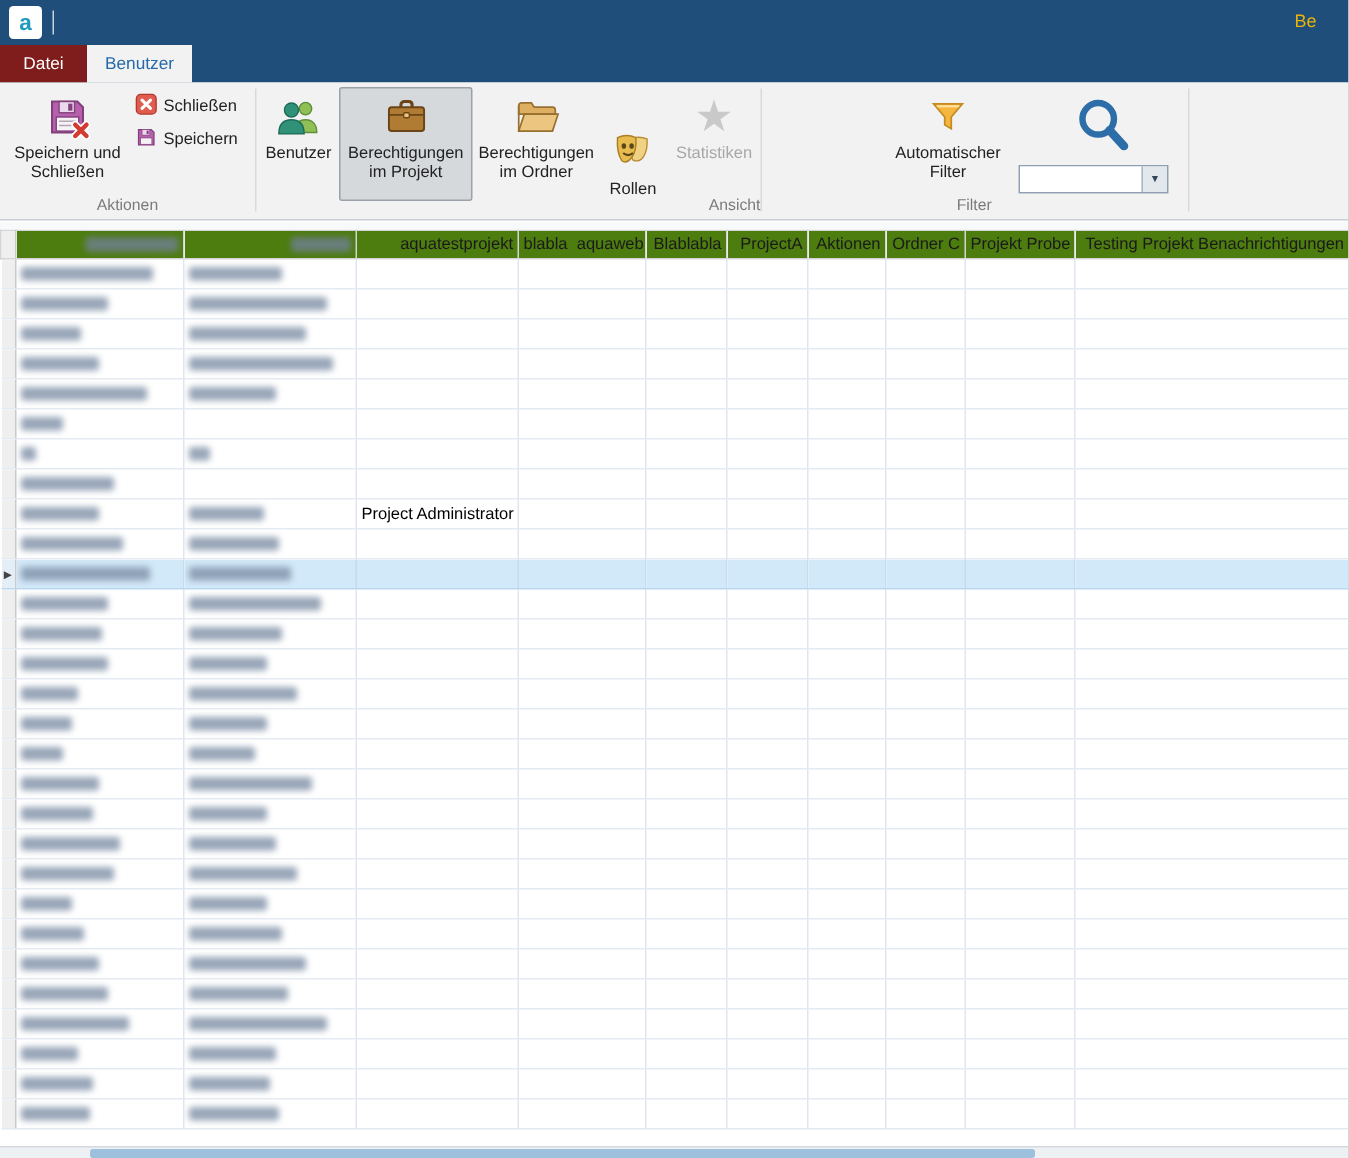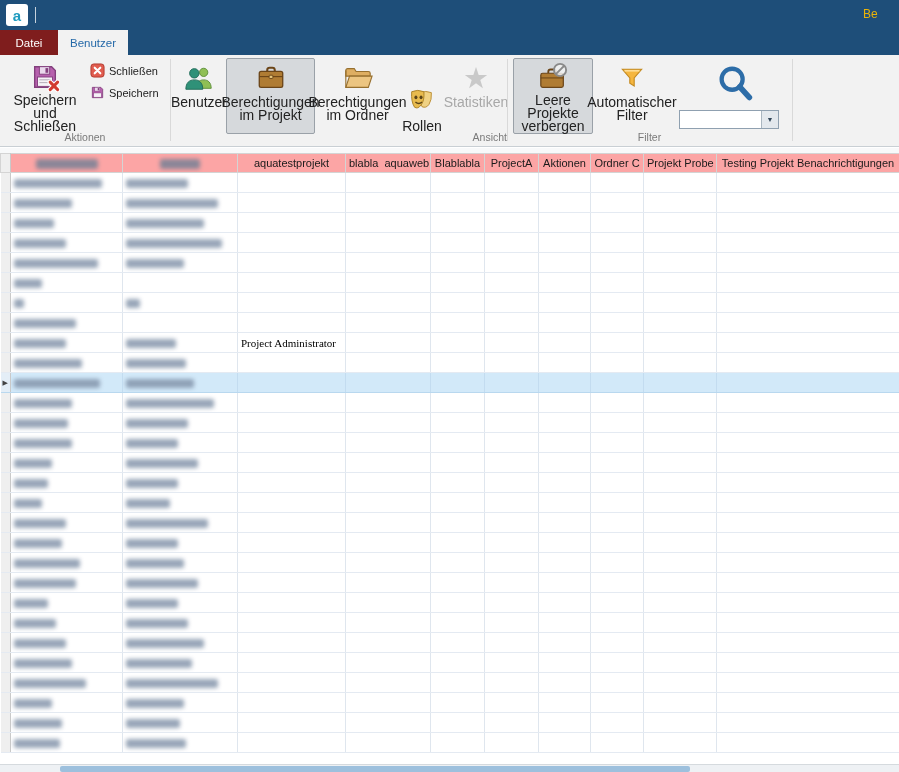--- a/index.html
+++ b/index.html
@@ -25,52 +25,52 @@
 
   
   .ribbon { position:absolute; left:0; top:55px; width:899px; height:92px; background:#f2f2f2;
             border-bottom:1px solid #c9cfd4; }
   .rsep { position:absolute; top:4px; width:1px; height:82px; background:#d9d9d9; }
   .rgroup-label { position:absolute; bottom:1px; height:14px; text-align:center;
                   font-size:10.5px; color:#7a7a7a; }
   .rbtn { position:absolute; top:3px; height:76px; border:1px solid transparent; border-radius:2px;
           display:flex; flex-direction:column; align-items:center; cursor:default; }
   .rbtn .ricon { margin-top:3px; height:32px; display:flex; align-items:center; justify-content:center; }
-  .rbtn .rlabel { margin-top:2px; font-size:14px; line-height:13px; text-align:center; color:#222; }
+  .rbtn .rlabel { margin-top:2px; font-size:11px; line-height:13px; text-align:center; color:#222; }
   .rbtn.pressed { background:#d6d9dc; border:1px solid #9aa1a8; }
   .rbtn.disabled .rlabel { color:#a8a8a8; }
   .sbtn { position:absolute; height:18px; display:flex; align-items:center; gap:4px;
           padding:0 3px; border:1px solid transparent; border-radius:2px; cursor:default; }
   .sbtn .slabel { font-size:11px; color:#222; }
   .searchbox { position:absolute; left:679px; top:55px; width:100px; height:19px;
                border:1px solid #8fa0b0; background:#fff; display:flex; }
   .searchbox input { flex:1; border:0; outline:0; font:11px "Liberation Sans", sans-serif; padding:0 3px; min-width:0; }
   .combo-arrow { width:17px; background:#e3e8ed; border-left:1px solid #aab6c0; color:#33475a;
                  font-size:7px; display:flex; align-items:center; justify-content:center; cursor:default; }
   .search-big { position:absolute; left:703px; top:4px; width:64px; height:50px;
                 display:flex; align-items:center; justify-content:center; }
   .star-glyph { font-size:29px; line-height:30px; color:#c9c9c9; }
 
   
   .gapstrip { position:absolute; left:0; top:148px; width:899px; height:5px; background:#f8f9fa; }
   .gridwrap { position:absolute; left:0; top:153px; width:899px; height:611px; overflow:hidden; background:#fff; }
   table.grid { border-collapse:collapse; table-layout:fixed; width:899px; }
-  table.grid th { height:19px; background:#fca5a5; border:1px solid #d4d4d4; font-weight:normal;
-                  font-size:11px; text-align:center; padding:0 3px; white-space:pre; overflow:hidden; }
+  table.grid th { height:19px; background:#4d7c0f; border:1px solid #d4d4d4; font-weight:normal;
+                  font-size:11px; text-align:right; padding:0 3px; white-space:pre; overflow:hidden; }
   table.grid th.ind, table.grid td.ind { background:#efefef; border-right:1px solid #c9c9c9; padding:0;
                   text-align:center; }
   table.grid td { height:20px; border-right:1px solid #dfe6ee; border-bottom:1px solid #e4eaf2;
                   padding:0 3px; overflow:hidden; white-space:nowrap; }
   table.grid td.ind { font-size:7px; color:#444; }
   tr.sel td { background:#d2e9f9; border-bottom-color:#b9d8ef; border-right-color:#c3dcf0; }
   tr.sel td.ind { background:#e4eef7; }
   .blur { display:inline-block; height:9px; border-radius:2px; background:#7f90a7;
           filter:blur(2px); opacity:.8; vertical-align:middle; }
   .blur.hdr { background:#6f7f95; height:10px; }
-  .cell-text { font-size:11px; color:#000;font-family:Liberation Serif, serif; }
+  .cell-text { font-size:11px; color:#000; }
 
   
   .hscroll { position:absolute; left:0; top:764px; width:899px; height:8px; background:#eef1f4;
              border-top:1px solid #d5dade; }
   .hthumb { position:absolute; left:60px; top:1px; width:630px; height:6px; background:#9dc0dd; border-radius:2px; }
 </style>
 </head>
 <body>
 
 <div id="app">
@@ -178,32 +178,20 @@
 
     <div class="rbtn disabled" style="left:447px; width:58px;">
       <div class="ricon">
         <span class="star-glyph">★</span>
       </div>
       <div class="rlabel">Statistiken</div>
     </div>
 
     <div class="rsep" style="left:507px;"></div>
 
-    <div class="rbtn pressed" style="left:513px; width:80px;">
-      <div class="ricon">
-        <svg width="30" height="30" viewBox="0 0 32 32">
-          <path d="M11 12v-1.5C11 9 12 8 13.5 8h3C18 8 19 9 19 10.5V12" fill="none" stroke="#6b4518" stroke-width="2"></path>
-          <rect x="3" y="12" width="24" height="15" rx="2" fill="#b07c33" stroke="#6b4518" stroke-width="1.3"></rect>
-          <path d="M3 17h24" stroke="#6b4518" stroke-width="1.1"></path>
-          <circle cx="23.5" cy="8.5" r="6.5" fill="#f2f2f2" fill-opacity="0.85" stroke="#8a8a8a" stroke-width="2"></circle>
-          <line x1="19.3" y1="12.7" x2="27.7" y2="4.3" stroke="#8a8a8a" stroke-width="2"></line>
-        </svg>
-      </div>
-      <div class="rlabel">Leere Projekte verbergen</div>
-    </div>
 
     <div class="rbtn" style="left:596px; width:72px;">
       <div class="ricon">
         <svg width="28" height="28" viewBox="0 0 32 32">
           <path d="M5 6h22l-8.5 10v9l-5-3v-6z" fill="#f5b63f" stroke="#c48a20" stroke-width="1.3"></path>
           <path d="M7.5 7.8h17" stroke="#ffe2a0" stroke-width="1.6"></path>
         </svg>
       </div>
       <div class="rlabel">Automatischer Filter</div>
     </div>

